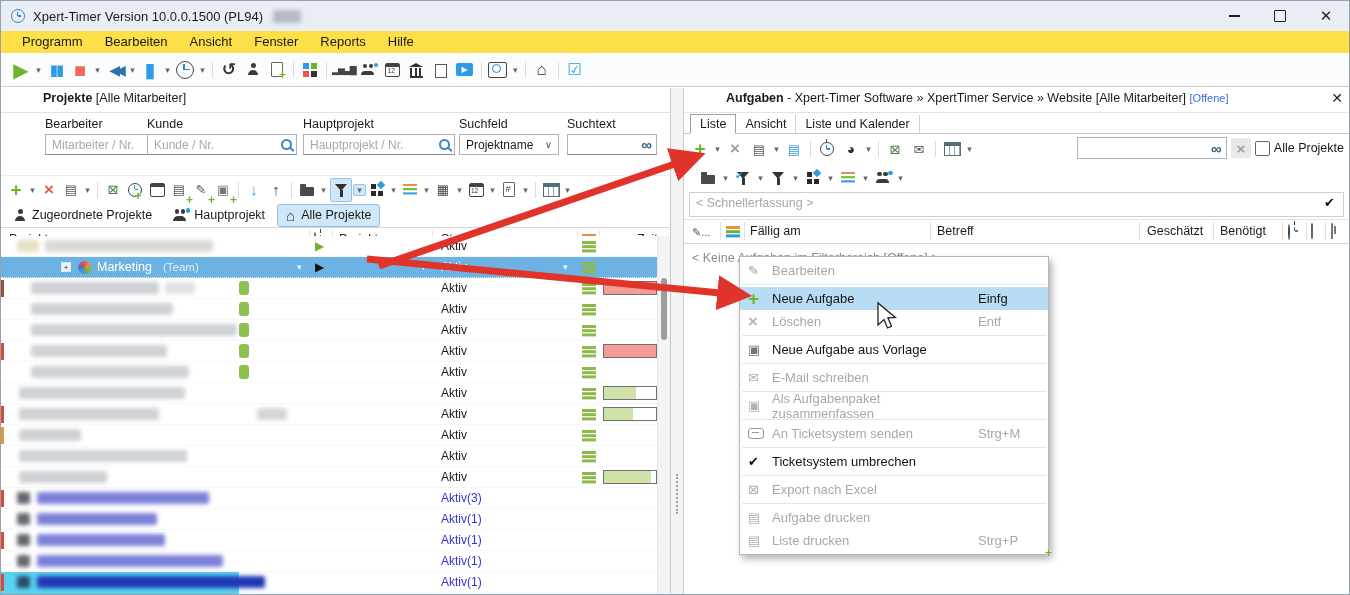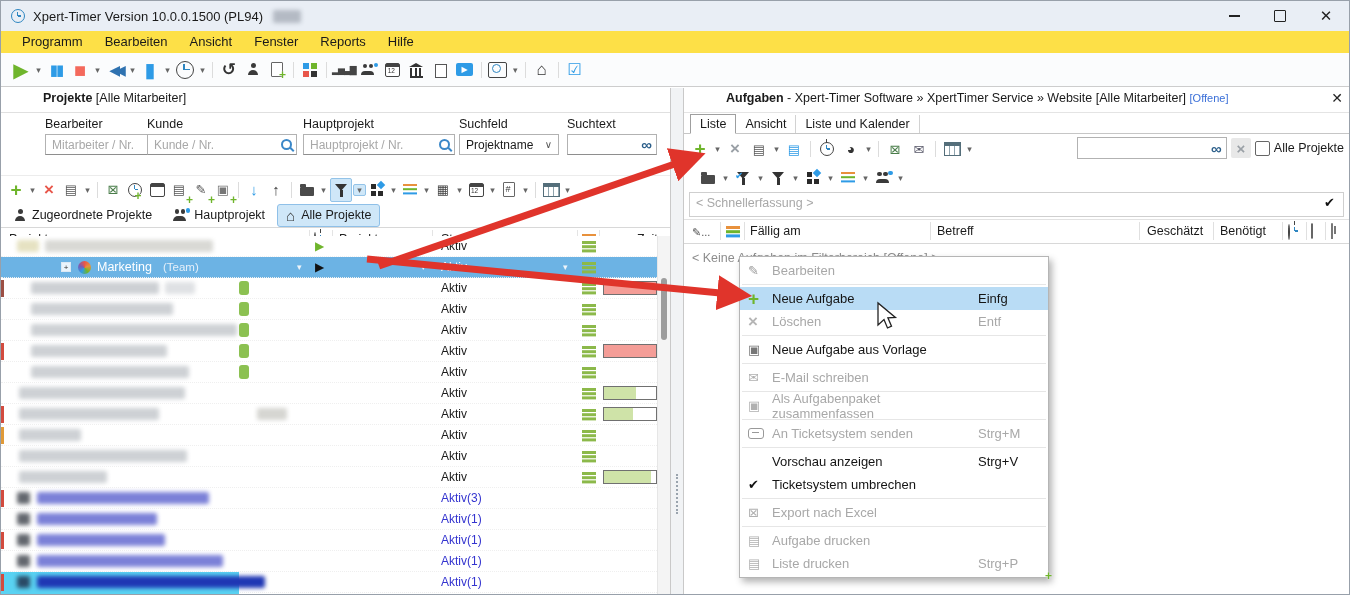--- a/index.html
+++ b/index.html
@@ -716,25 +716,20 @@
       <div class="msep"></div>
       <div class="mi dis">
         <span class="mic">
           <span class="ticket"></span>
         </span>
         <span class="mlab">An Ticketsystem senden</span>
         <span class="msc">Strg+M</span>
       </div>
       <div class="msep"></div>
       <div class="mi on">
-        <span class="mic"></span>
-        <span class="mlab">Vorschau anzeigen</span>
-        <span class="msc">Strg+V</span>
-      </div>
-      <div class="mi on">
         <span class="mic">
           <span class="" style="color: rgb(17, 17, 17);">✔</span>
         </span>
         <span class="mlab">Ticketsystem umbrechen</span>
         <span class="msc"></span>
       </div>
       <div class="msep"></div>
       <div class="mi dis">
         <span class="mic">
           <span class="" style="color: rgb(176, 176, 176);">⊠</span>

